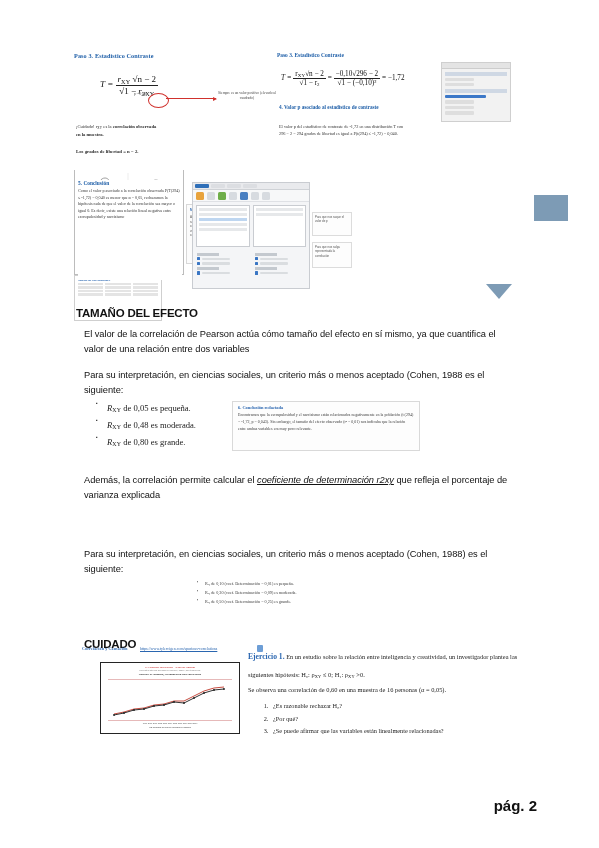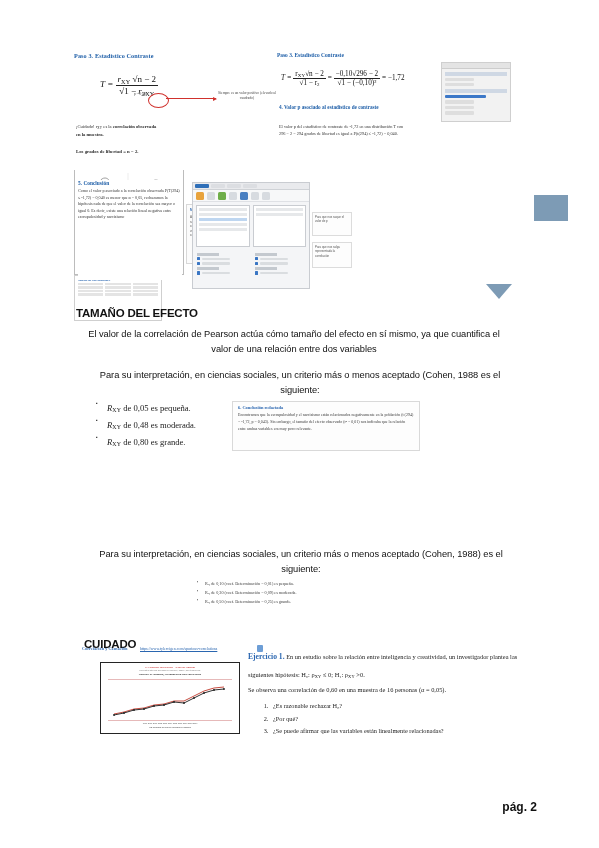--- a/index.html
+++ b/index.html
@@ -173,21 +173,20 @@
     font-size: 11.5px;
     letter-spacing: -0.2px;
     color: #111;
   }
   .p {
     position: absolute;
     font-size: 9.3px;
     line-height: 1.62;
     color: #111;
     letter-spacing: -0.05px;
-    text-align: center;
   }
   .p.ital { font-style: italic; font-size: 8.9px;}
   u.plain { text-decoration: underline; font-style: italic;}
 
   .bullets {
     position: absolute;
     font-family: "Liberation Serif", serif;
     font-size: 8.6px;
     line-height: 2.0;
     color: #1a1a1a;
@@ -258,21 +257,21 @@
     font-family:"Liberation Serif", serif; color:#222;
   }
   .exTitle { color:#2a66b0; font-weight:bold; font-size:7.6px; }
   .exP { font-size:6.4px; line-height:1.75; margin-top:3px;}
   .exOl { margin:5px 0 0 0; padding-left:22px; font-size:6.3px; line-height:2.0;}
   .exOl li { padding-left:3px; }
 
   
   .footer {
     position:absolute; right:62px; bottom:34px;
-    font-size:12px; font-weight:bold; color:#111;
+    font-size:15px; font-weight:bold; color:#111;
   }
 
   svg { display:block; }
 </style>
 </head>
 <body>
 
 <div class="page">
 
   <div class="collage">
@@ -510,20 +509,23 @@
     <div class="bt">
       <em class="v">R</em><span class="sub">XY</span><span> de 0,80 es grande.</span>
     </div>
   </div>
 
   <div class="boxConc">
     <div class="bh">6. Conclusión redactada</div>
     <div class="bb">Encontramos que la escrupulosidad y el narcisismo están relacionados negativamente en la población (t (294) = -1,72, p = 0,043). Sin embargo, el tamaño del efecto observado (r² = 0,01) nos indicaba que la relación entre ambas variables era muy poco relevante.</div>
   </div>
 
+  <div class="p" style="left:84px; top:473px; width:434px;">
+    <span>Además, la correlación permite calcular el </span><u class="plain">coeficiente de determinación r2xy</u><span> que refleja el porcentaje de varianza explicada</span>
+  </div>
 
 
   <div class="p" style="left:84px; top:547px; width:434px;">Para su interpretación, en ciencias sociales, un criterio más o menos aceptado (Cohen, 1988) es el siguiente:</div>
 
   <div class="miniList">
     <div class="mi">Rₓᵧ de 0,10 (coef. Determinación = 0,01) es pequeña.</div>
     <div class="mi">Rₓᵧ de 0,30 (coef. Determinación = 0,09) es moderada.</div>
     <div class="mi">Rₓᵧ de 0,50 (coef. Determinación = 0,25) es grande.</div>
   </div>
 

